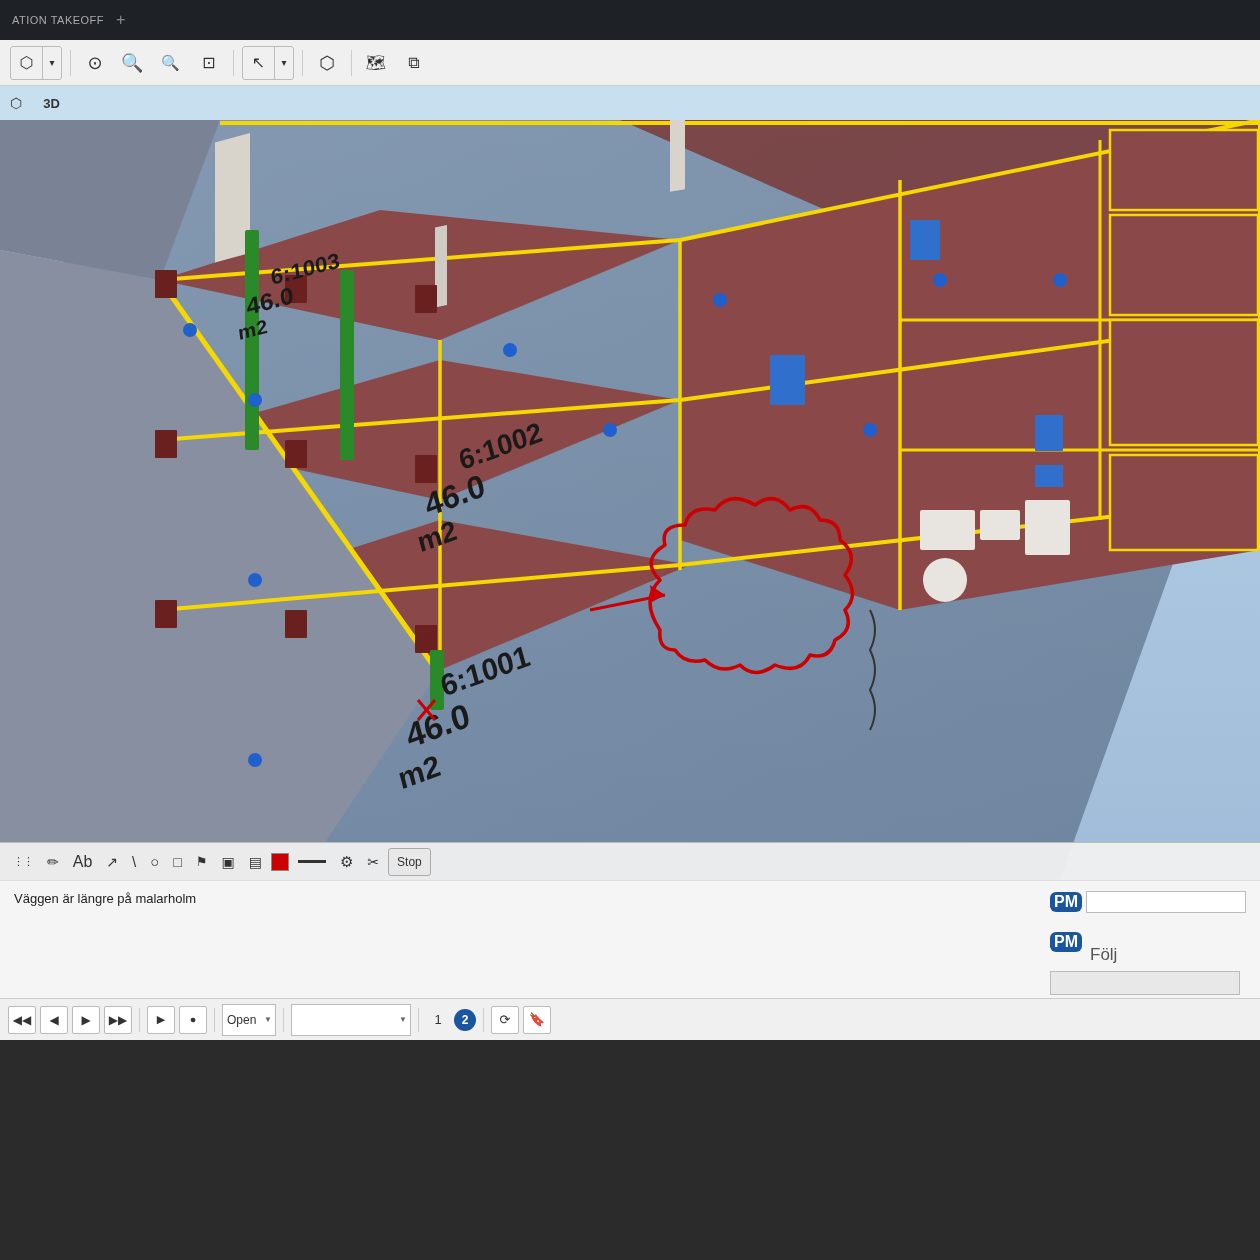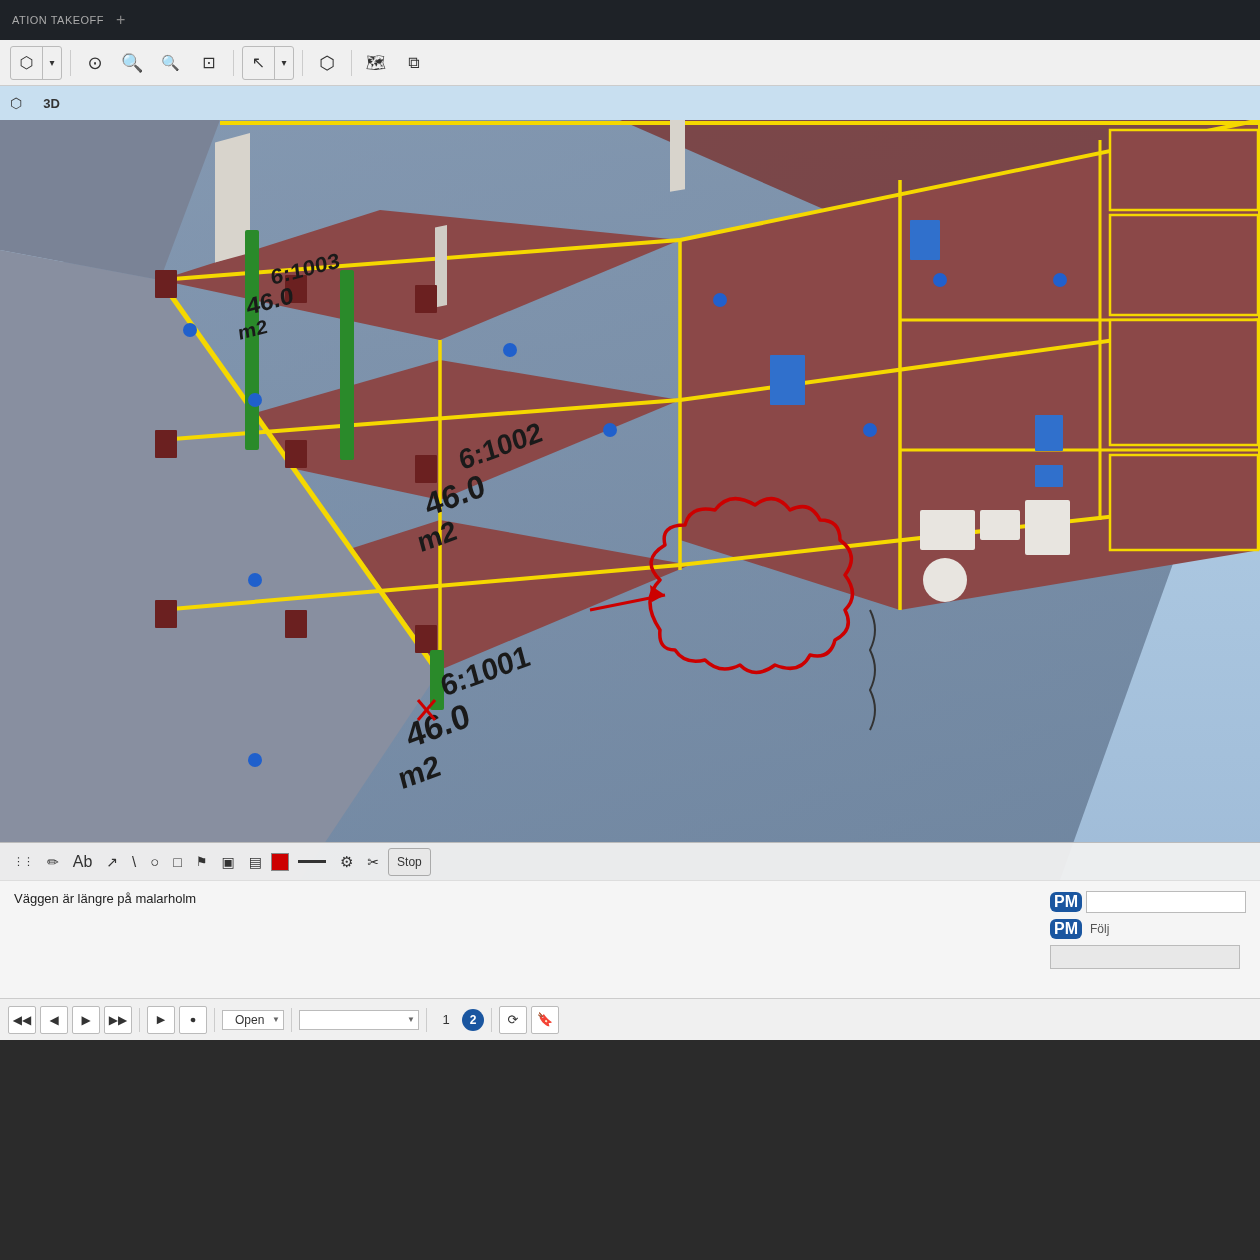--- a/index.html
+++ b/index.html
@@ -122,22 +122,22 @@
       border-top: 1px solid #ccc;
     }
     .nav-btn {
       display: flex; align-items: center; justify-content: center;
       width: 28px; height: 28px;
       border: 1px solid #bbb; background: #fff;
       cursor: pointer; border-radius: 2px; font-size: 12px; color: #333;
     }
     .nav-separator { width: 1px; height: 24px; background: #ccc; margin: 0 3px; }
     .nav-select {
-      height: 20px; border: 1px solid #bbb; background: #fff;
-      font-size: 12px; padding: 0 12px; color: #333;
+      height: 32px; border: 1px solid #bbb; background: #fff;
+      font-size: 12px; padding: 0 4px; color: #333;
       appearance: none; -webkit-appearance: none;
       padding-right: 18px;
       position: relative;
     }
     .nav-select-wrap {
       position: relative; display: inline-flex; align-items: center;
     }
     .nav-select-wrap::after {
       content: '▼'; font-size: 8px; position: absolute; right: 4px;
       pointer-events: none; color: #666;
@@ -388,21 +388,21 @@
     <p class="title">Väggen är längre på malarholm</p>
   </div>
 
   <div style="position:absolute; top:10px; right:14px; display:flex; flex-direction:column; gap:6px;">
     <div class="pm-badge">
       <span class="pm-box">PM</span>
       <div style="width:160px; height:22px; background:#fff; border:1px solid #bbb;"></div>
     </div>
     <div class="pm-badge">
       <span class="pm-box">PM</span>
-      <span style="font-size:12px;color:#555;margin-left:4px;">Följ</span>
+      <span style="font-size:17px;color:#555;margin-left:4px;margin-top:26px;">Följ</span>
     </div>
     <div style="width:190px; height:24px; background:#e8e8e8; border:1px solid #bbb;"></div>
   </div>
 </div>
 
 <div id="nav-bar">
   <button class="nav-btn" title="First">◀◀</button>
   <button class="nav-btn" title="Previous">◀</button>
   <button class="nav-btn" title="Next">▶</button>
   <button class="nav-btn" title="Last">▶▶</button>

